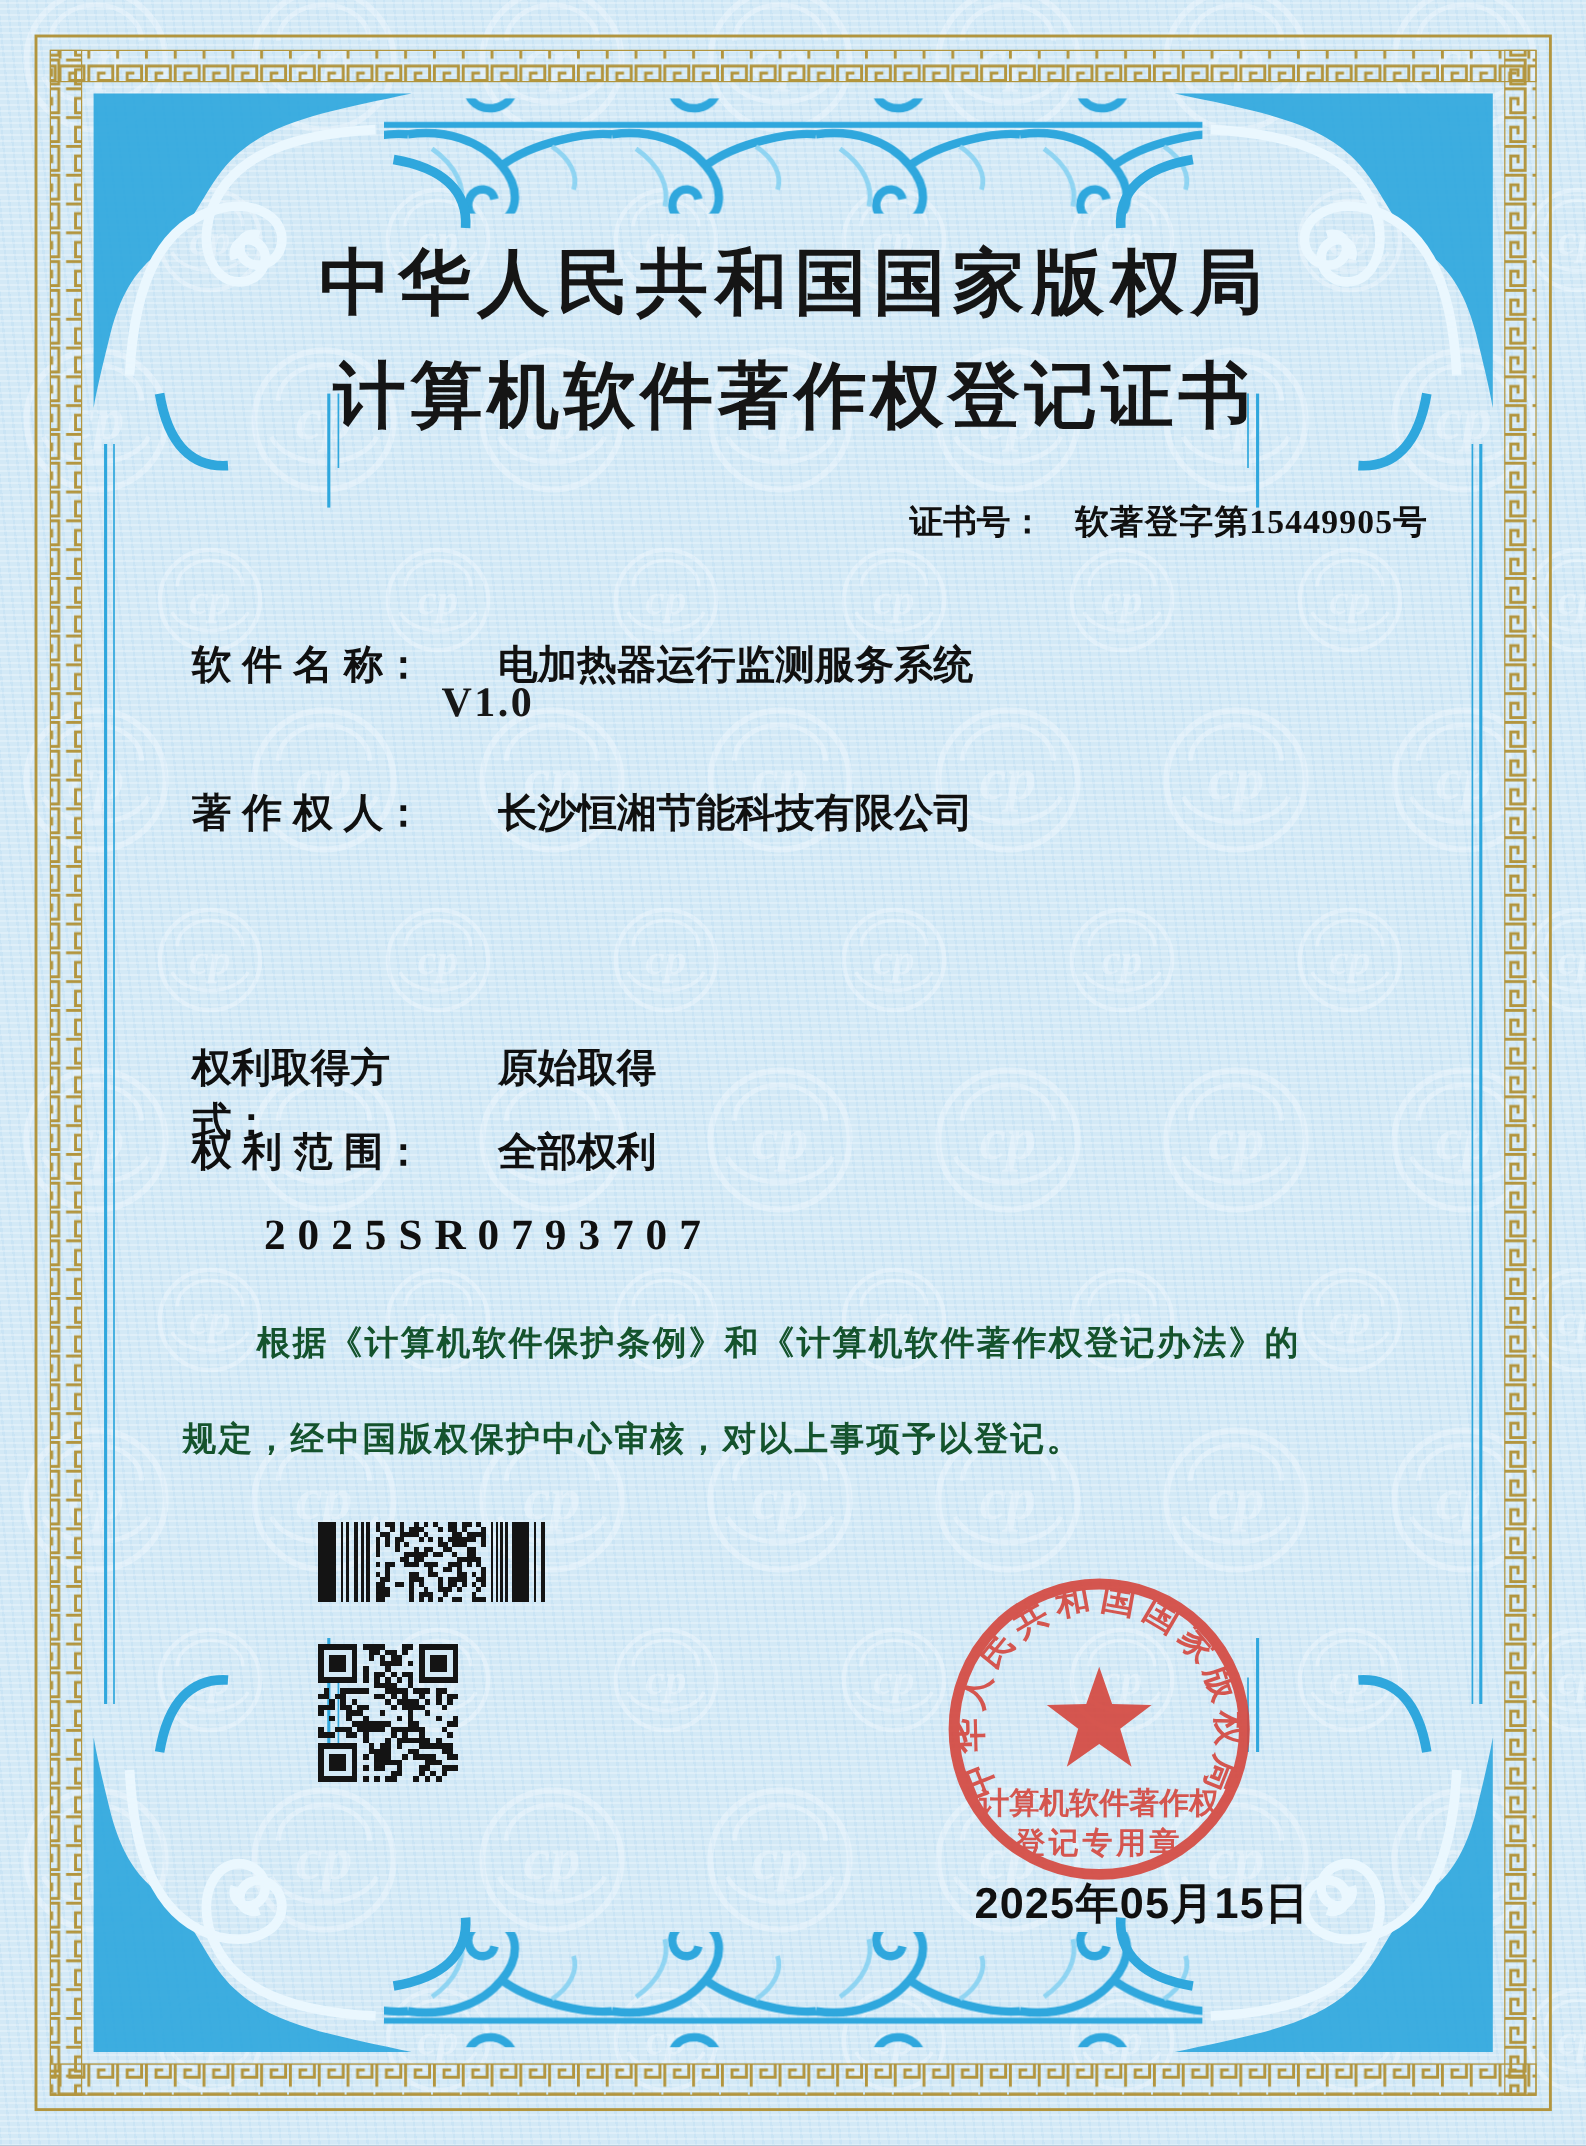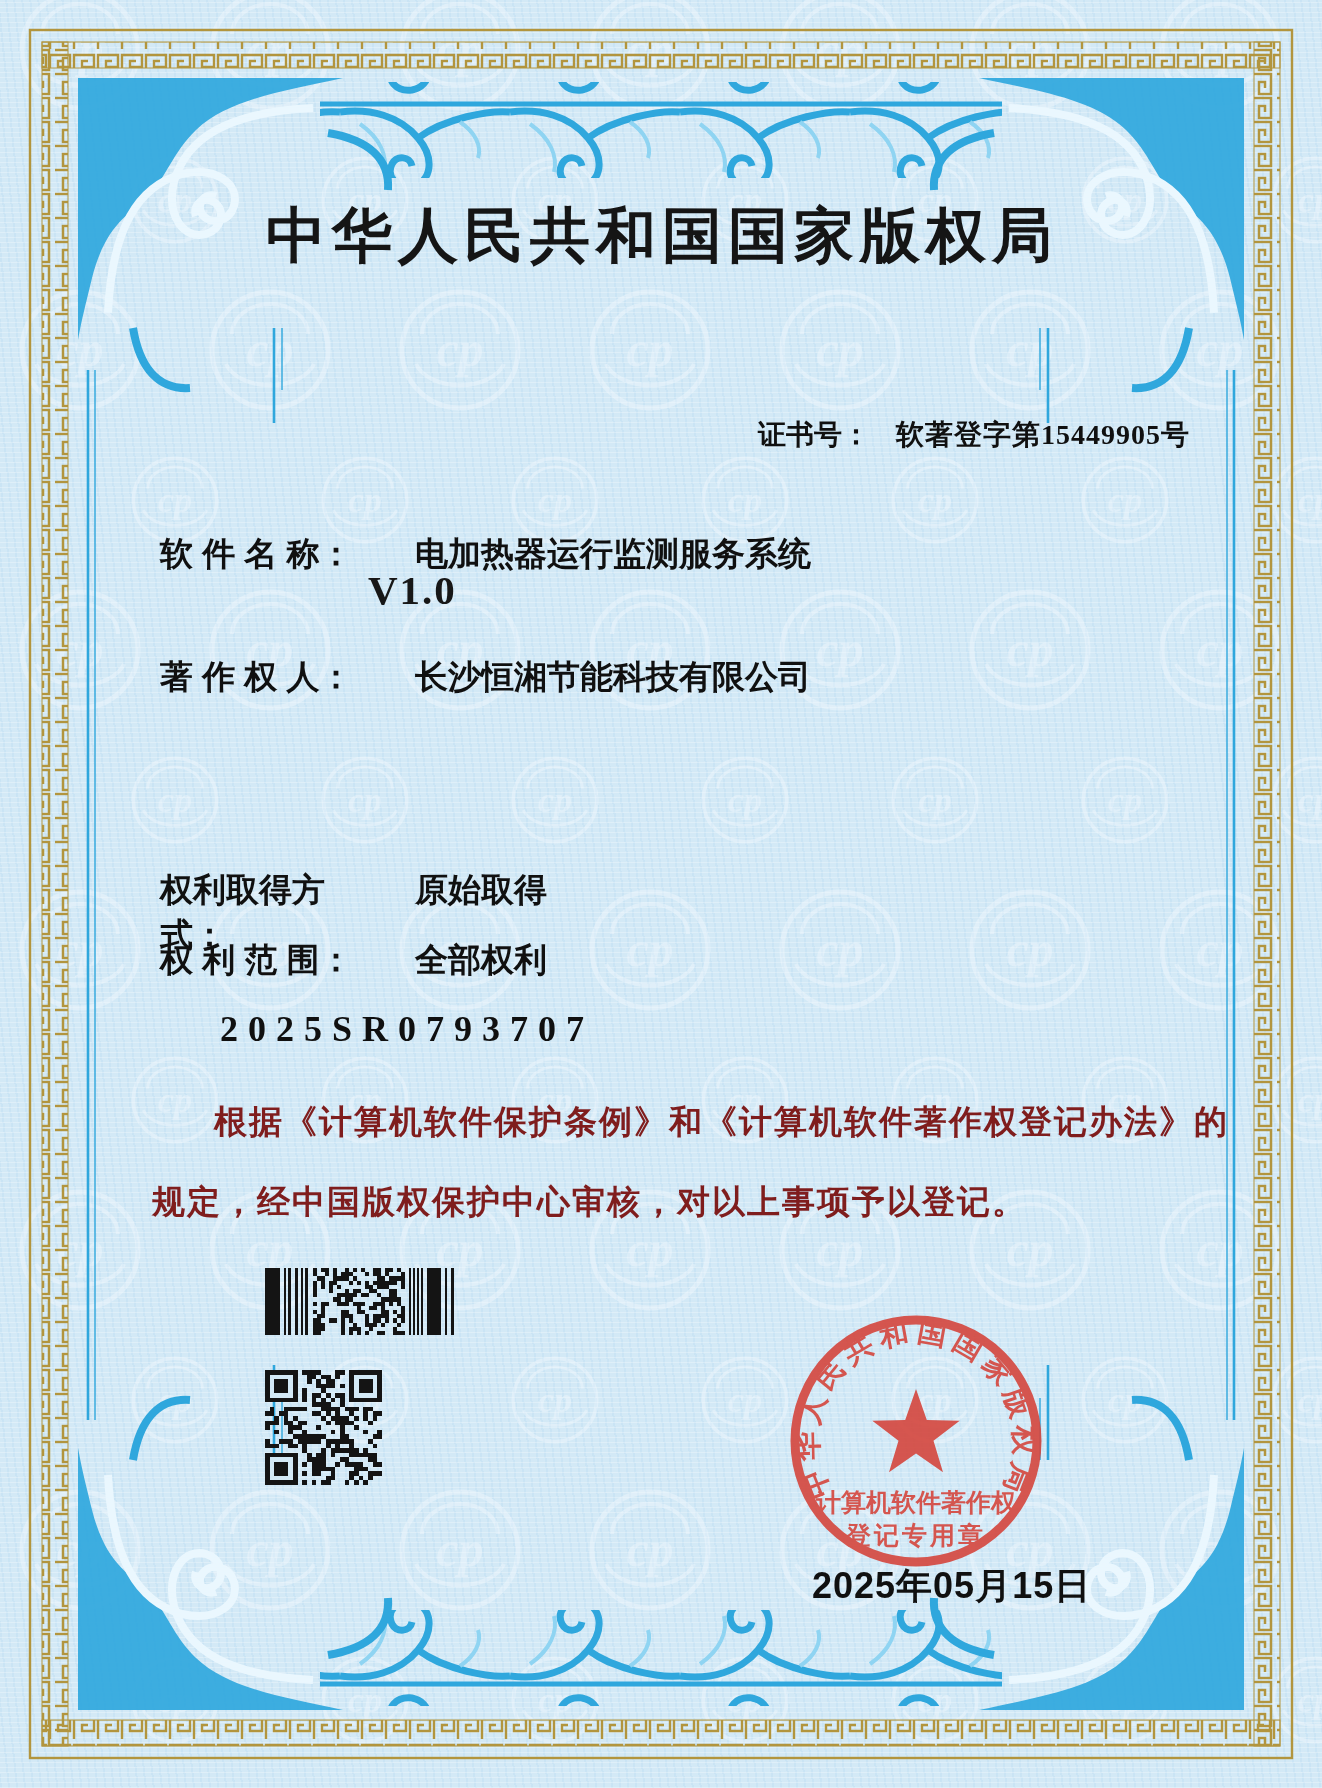--- a/index.html
+++ b/index.html
@@ -28,25 +28,25 @@
     position:absolute;left:152px;top:416px;width:1038px;
     display:flex;justify-content:flex-end;align-items:baseline;gap:26px;
     font-size:28px;font-weight:700;color:#101010;
   }
   .certno .num{font-family:"Liberation Serif","DejaVu Serif",serif;letter-spacing:1px;}
   .frow{position:absolute;left:160px;display:flex;align-items:baseline;
     font-size:33px;font-weight:700;color:#101010;}
   .flabel{width:212px;flex:none;}
   .fvalue{margin-left:43px;white-space:nowrap;}
   .fvalue.mono{font-family:"Liberation Serif","DejaVu Serif",serif;font-size:36px;letter-spacing:10px;margin-left:60px;}
-  .ver{position:absolute;left:368px;top:566px;font-size:41px;font-weight:700;
+  .ver{position:absolute;left:368px;top:566px;font-size:35px;font-weight:700;
     font-family:"Liberation Serif","DejaVu Serif",serif;letter-spacing:2px;}
   .bodyline{
     position:absolute;left:152px;width:1020px;margin:0;
-    font-size:33px;font-weight:700;letter-spacing:2px;color:#7f1d1d;white-space:nowrap;
+    font-size:28px;font-weight:700;letter-spacing:2px;color:#14532d;white-space:nowrap;
   }
   .bodyline.b1{top:1100px;padding-left:62px;}
   .bodyline.b2{top:1180px;}
   .date{
     position:absolute;left:812px;top:1562px;
     font-size:36px;font-weight:700;letter-spacing:1px;color:#101010;z-index:6;text-align:right;
   }
   .seal{z-index:5;opacity:.9;}
   .code{position:absolute;}
 </style>
@@ -202,20 +202,21 @@
     <path d="M1227,370 V1420" stroke="#2fa7dd" stroke-width="1.4" fill="none"></path>
     <use href="#corner" transform="translate(78,78)"></use>
     <use href="#corner" transform="translate(1244,78) scale(-1,1)"></use>
     <use href="#corner" transform="translate(78,1710) scale(1,-1)"></use>
     <use href="#corner" transform="translate(1244,1710) scale(-1,-1)"></use>
   </svg>
 
   <div class="content">
 
     <h1 class="title l1">中华人民共和国国家版权局</h1>
+    <h1 class="title l2">计算机软件著作权登记证书</h1>
 
     <div class="certno">
       <span>证书号：</span>
       <span class="num">软著登字第15449905号</span>
     </div>
 
     <div class="frow" style="top:532px">
       <span class="flabel">软 件 名 称：</span>
       <span class="fvalue">电加热器运行监测服务系统</span>
     </div>

